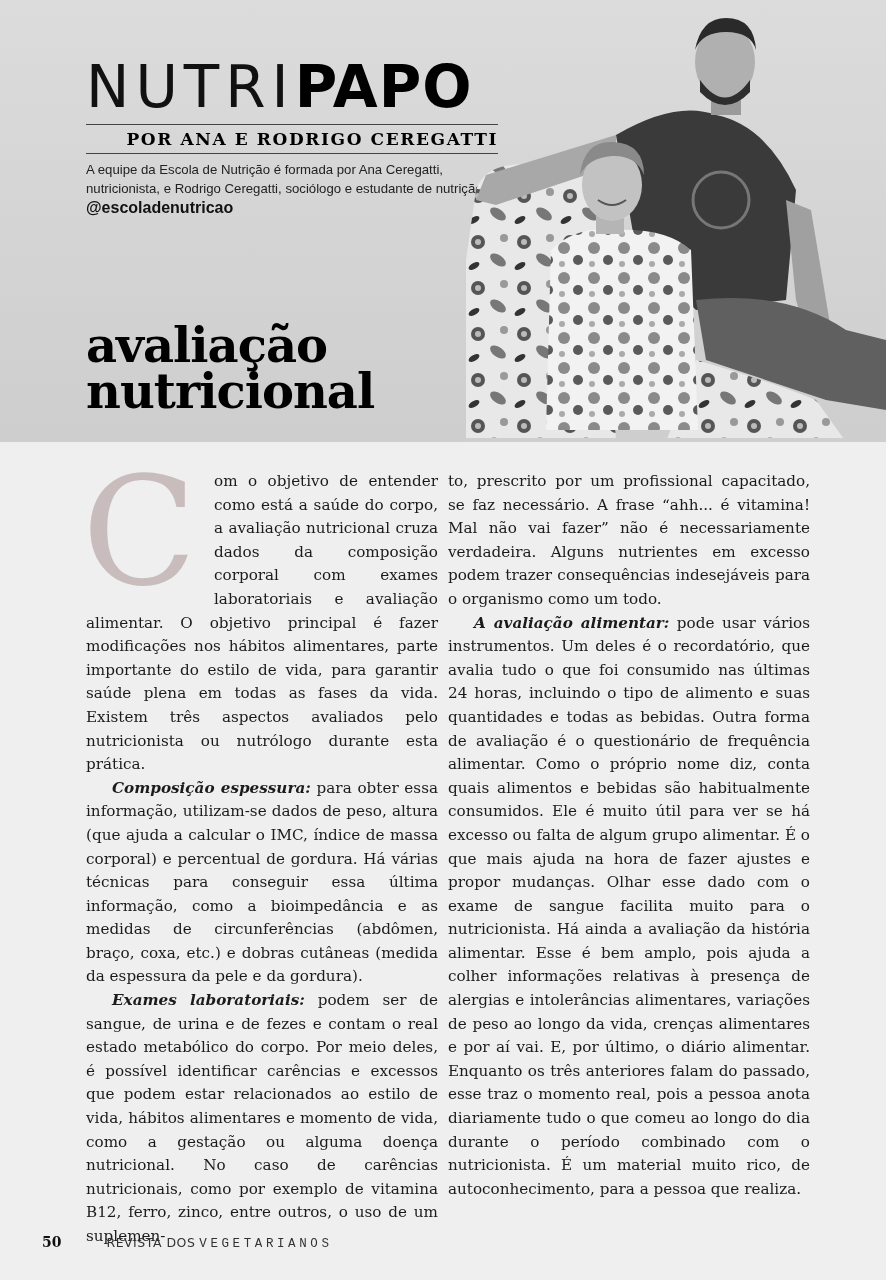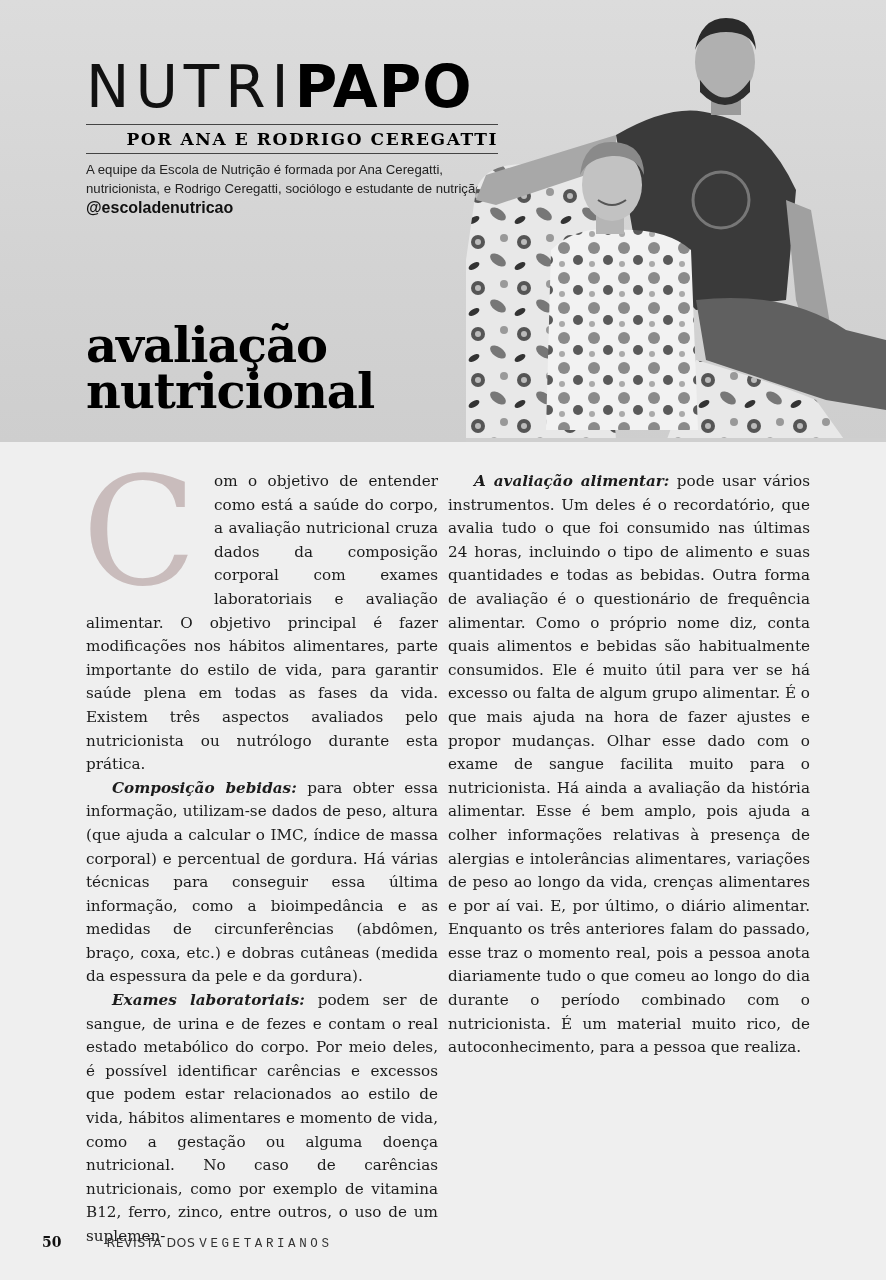--- a/index.html
+++ b/index.html
@@ -148,24 +148,25 @@
       <path d="M114,175 Q118,140 148,142 Q178,144 178,175 Q170,155 146,156 Q122,158 114,175 Z" fill="#8a8a8a"></path>
       <path d="M132,200 Q146,210 160,200" stroke="#555" stroke-width="2" fill="none"></path>
       <rect x="0" y="438" width="420" height="4" fill="#cfcfcf"></rect>
     </svg>
   </div>
 </div>
 
 <div class="columns">
   <div class="col left">
     <p class="first"><span class="dropcap">C</span><span>om o objetivo de entender como está a saúde do corpo, a avaliação nutricional cruza dados da composição corporal com exames laboratoriais e avaliação alimentar. O objetivo principal é fazer modificações nos hábitos alimentares, parte importante do estilo de vida, para garantir saúde plena em todas as fases da vida. Existem três aspectos avaliados pelo nutricionista ou nutrólogo durante esta prática.</span></p>
-    <p><b>Composição bebidas:</b><span> para obter essa informação, utilizam-se dados de peso, altura (que ajuda a calcular o IMC, índice de massa corporal) e percentual de gordura. Há várias técnicas para conseguir essa última informação, como a bioimpedância e as medidas de circunferências (abdômen, braço, coxa, etc.) e dobras cutâneas (medida da espessura da pele e da gordura).</span></p>
+    <p><b>Composição espessura:</b><span> para obter essa informação, utilizam-se dados de peso, altura (que ajuda a calcular o IMC, índice de massa corporal) e percentual de gordura. Há várias técnicas para conseguir essa última informação, como a bioimpedância e as medidas de circunferências (abdômen, braço, coxa, etc.) e dobras cutâneas (medida da espessura da pele e da gordura).</span></p>
     <p><b>Exames laboratoriais:</b><span> podem ser de sangue, de urina e de fezes e contam o real estado metabólico do corpo. Por meio deles, é possível identificar carências e excessos que podem estar relacionados ao estilo de vida, hábitos alimentares e momento de vida, como a gestação ou alguma doença nutricional. No caso de carências nutricionais, como por exemplo de vitamina B12, ferro, zinco, entre outros, o uso de um suplemen-</span></p>
   </div>
   <div class="col right">
+    <p class="first">to, prescrito por um profissional capacitado, se faz necessário. A frase “ahh... é vitamina! Mal não vai fazer” não é necessariamente verdadeira. Alguns nutrientes em excesso podem trazer consequências indesejáveis para o organismo como um todo.</p>
     <p><b>A avaliação alimentar:</b><span> pode usar vários instrumentos. Um deles é o recordatório, que avalia tudo o que foi consumido nas últimas 24 horas, incluindo o tipo de alimento e suas quantidades e todas as bebidas. Outra forma de avaliação é o questionário de frequência alimentar. Como o próprio nome diz, conta quais alimentos e bebidas são habitualmente consumidos. Ele é muito útil para ver se há excesso ou falta de algum grupo alimentar. É o que mais ajuda na hora de fazer ajustes e propor mudanças. Olhar esse dado com o exame de sangue facilita muito para o nutricionista. Há ainda a avaliação da história alimentar. Esse é bem amplo, pois ajuda a colher informações relativas à presença de alergias e intolerâncias alimentares, variações de peso ao longo da vida, crenças alimentares e por aí vai. E, por último, o diário alimentar. Enquanto os três anteriores falam do passado, esse traz o momento real, pois a pessoa anota diariamente tudo o que comeu ao longo do dia durante o período combinado com o nutricionista. É um material muito rico, de autoconhecimento, para a pessoa que realiza.</span></p>
   </div>
 </div>
 
 <div class="footer">
   <span class="pg">50</span>
   <span class="mag">REVISTA DOS</span>
   <span class="mag2">VEGETARIANOS</span>
 </div>
 

